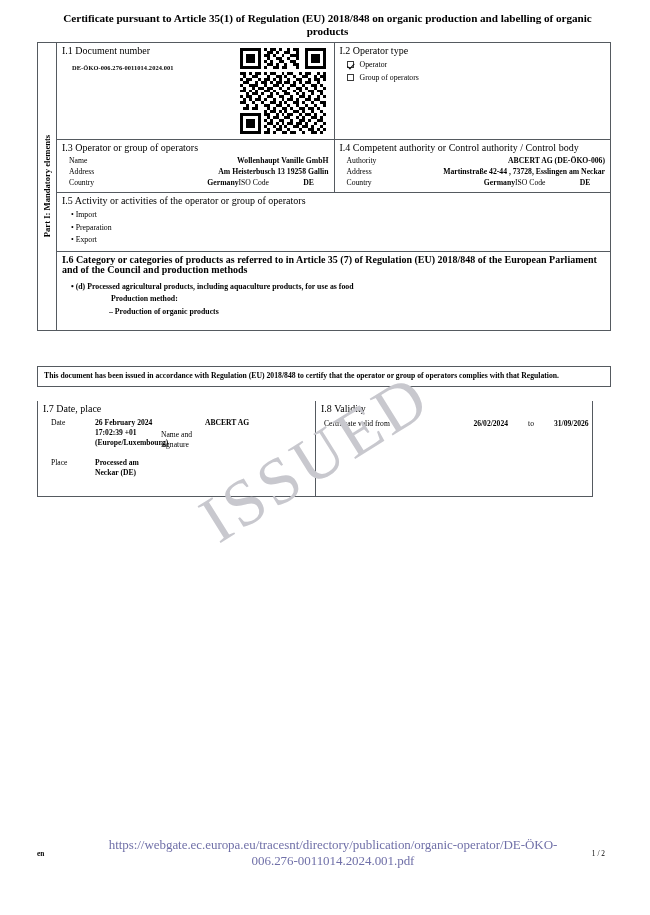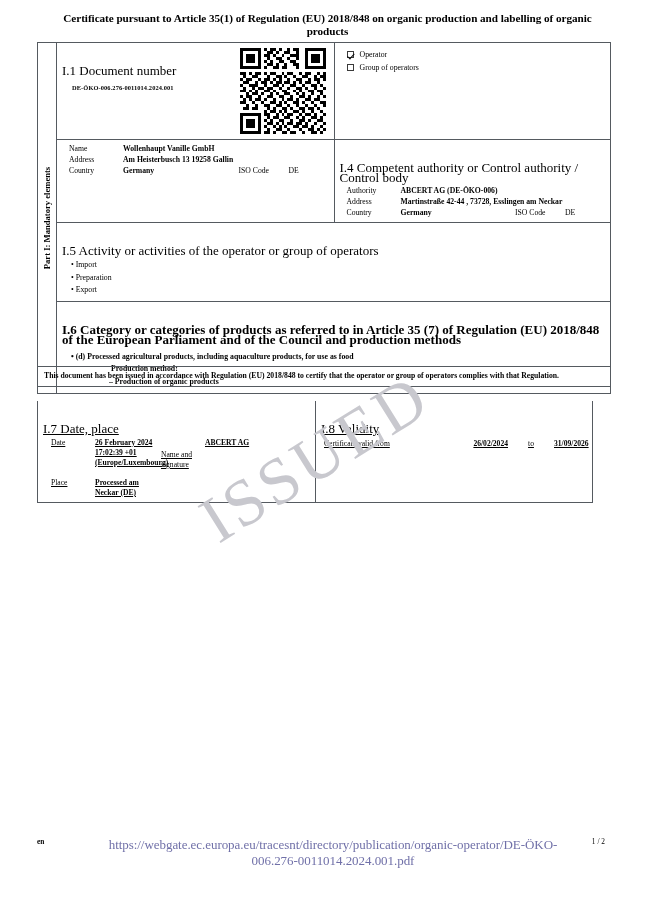--- a/index.html
+++ b/index.html
@@ -109,25 +109,24 @@
   .cellbox.full {
     width: 100%;
     flex: 1 1 100%;
   }
   .cellbox.bright {
     border-left: 1.1px solid #555a60;
   }
   .cellbox.nobottom { border-bottom: none; }
 
   .cell-title {
-    font-size: 13px;
+    font-size: 10px;
     font-weight: normal;
     line-height: 10px;
     margin-bottom: 2px;
-    margin-top: 20px;
   }
   .cell-title.b { font-weight: bold; }
 
   
   .docnum-box {
     height: 97px;
   }
   .docnum-val {
     font-size: 6.4px;
     font-weight: bold;
@@ -180,30 +179,32 @@
     line-height: 11px;
     margin-left: 7px;
   }
   .kv .k {
     width: 54px;
     flex: 0 0 54px;
   }
   .kv .v {
     font-weight: bold;
     flex: 1 1 auto;
+    text-align: right;
   }
   .kv .k2 {
     width: 50px;
     flex: 0 0 50px;
     text-align: left;
   }
   .kv .v2 {
-    font-weight: normal;
+    font-weight: bold;
     width: 40px;
     flex: 0 0 40px;
+    text-align: center;
   }
 
   
   .bullets {
     margin: 3px 0 0 9px;
     font-size: 7.8px;
     line-height: 11.5px;
   }
   .bullets div { margin-bottom: 1px; }
   .sub1 {
@@ -238,21 +239,20 @@
   
   .bottom-table {
     position: absolute;
     left: 37px;
     width: 556px;
     box-sizing: border-box;
     border: 1.1px solid #555a60;
     border-top: none;
     display: flex;
     z-index: 6;
-    text-decoration: underline;
   }
   .bt-cell {
     width: 50%;
     flex: 0 0 50%;
     box-sizing: border-box;
     padding: 3px 5px 4px 5px;
     min-height: 95px;
   }
   .bt-cell.right { border-left: 1.1px solid #555a60; }
 
@@ -284,20 +284,21 @@
   .val-row .vto { flex: 0 0 46px; text-align: center; }
   .val-row .vuntil { flex: 1 1 auto; font-weight: bold; text-align: right; padding-right: 4px; }
 
   
   .footer {
     position: absolute;
     left: 37px;
     top: 837px;
     width: 574px;
     display: flex;
+    align-items: center;
     font-size: 7.4px;
   }
   .footer-lang {
     flex: 0 0 70px;
     font-weight: bold;
   }
   .footer-url {
     flex: 1 1 auto;
     text-align: center;
     color: #7070a8;
@@ -569,33 +570,35 @@
                   <rect x="17" y="28" width="2" height="1"></rect>
                     <rect x="21" y="28" width="1" height="1"></rect>
                     <rect x="24" y="28" width="2" height="1"></rect>
                     <rect x="27" y="28" width="1" height="1"></rect>
                 </g>
               </svg>
             </div>
           </div>
 
           <div class="cellbox half bright">
+            <div class="cell-title">I.2 Operator type</div>
             <div class="chk-row">
               <span class="chk checked"></span>
               <span>Operator</span>
             </div>
             <div class="chk-row">
               <span class="chk"></span>
               <span>Group of operators</span>
             </div>
           </div>
         </div>
 
         <div class="row">
           <div class="cellbox half">
+            <div class="cell-title">I.3 Operator or group of operators</div>
             <div class="kv">
               <div class="k">Name</div>
               <div class="v">Wollenhaupt Vanille GmbH</div>
             </div>
             <div class="kv">
               <div class="k">Address</div>
               <div class="v">Am Heisterbusch 13 19258 Gallin</div>
             </div>
             <div class="kv">
               <div class="k">Country</div>

